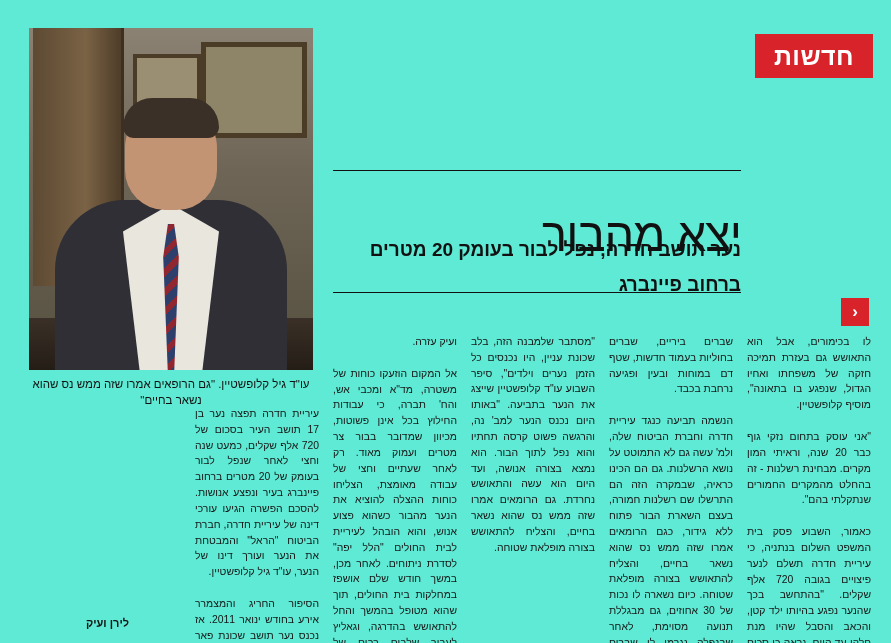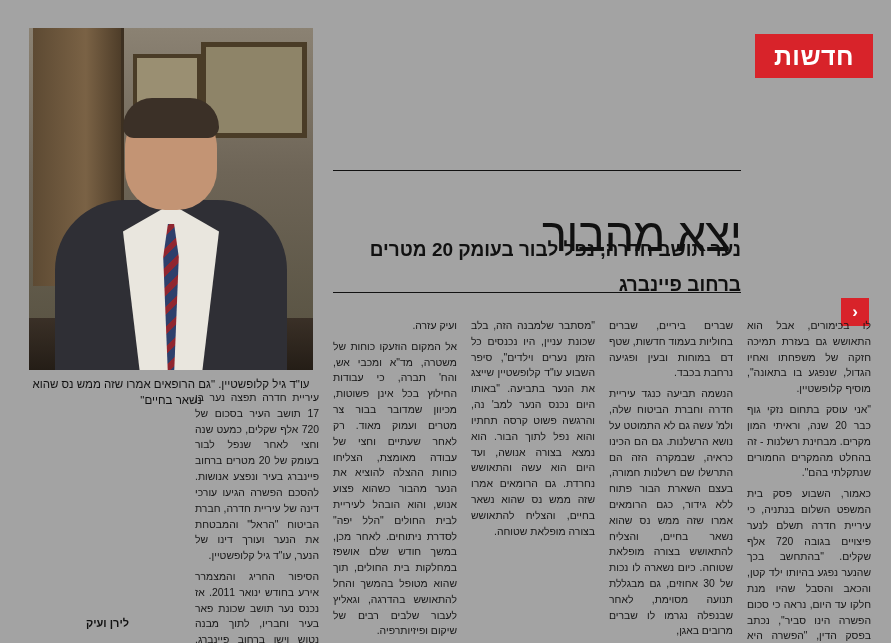--- a/index.html
+++ b/index.html
@@ -7,21 +7,21 @@
     padding: 0;
     background: #ffffff;
   }
   body {
     font-family: "Liberation Sans", sans-serif;
   }
   .page {
     position: relative;
     width: 891px;
     height: 643px;
-    background: #a3a3a3;
+    background: #5eead4;
     overflow: hidden;
     box-sizing: border-box;
   }
   
   .section-tab {
     position: absolute;
     top: 34px;
     right: 18px;
     width: 118px;
     height: 44px;
@@ -193,21 +193,21 @@
   }
   
   .col {
     position: absolute;
     font-size: 10.4px;
     line-height: 1.52;
     color: #151515;
     text-align: justify;
     direction: rtl;
   }
-  .col p { margin: 0 0 5px 0; }
+  .col p { margin: 16px 0 5px 0; }
   .col-1 { top: 318px; right: 20px;  width: 124px; }
   .col-2 { top: 318px; right: 158px; width: 124px; }
   .col-3 { top: 318px; right: 296px; width: 124px; }
   .col-4 { top: 318px; right: 434px; width: 124px; }
   .col-5 { top: 390px; right: 572px; width: 124px; }
   .byline {
     position: absolute;
     bottom: 14px;
     right: 762px;
     font-size: 11px;

